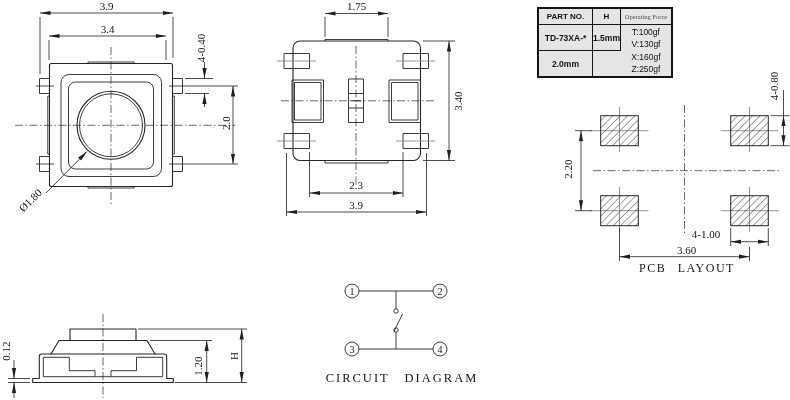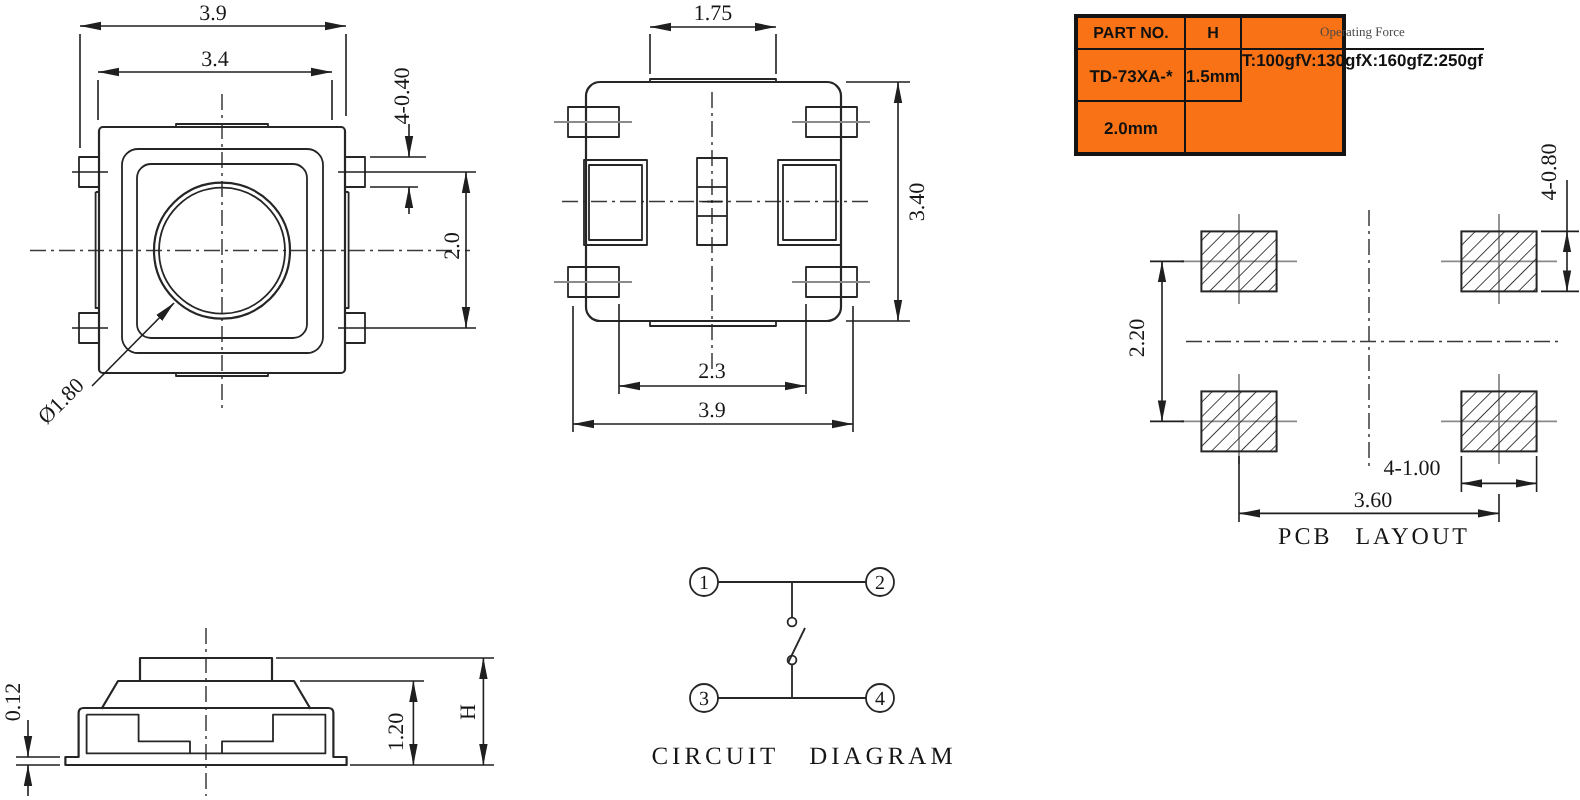--- a/index.html
+++ b/index.html
@@ -15,31 +15,31 @@
   .pad{fill:url(#hatch);stroke:#262626;stroke-width:1;}
   
   .dt{font-family:"Liberation Serif",serif;font-size:11px;fill:#161616;text-anchor:middle;}
   .cap{font-family:"Liberation Serif",serif;font-size:12px;fill:#161616;text-anchor:middle;
        letter-spacing:1.5px;word-spacing:7px;}
   .cap2{font-family:"Liberation Serif",serif;font-size:12.5px;fill:#161616;text-anchor:middle;
         letter-spacing:2px;word-spacing:10px;}
   .tnum{font-family:"Liberation Serif",serif;font-size:10px;fill:#161616;text-anchor:middle;}
   
   .spec-table{position:absolute;left:537px;top:7px;width:136px;height:71px;box-sizing:border-box;
-    border:2px solid #141414;background:#f97316;display:grid;
+    border:2px solid #141414;background:#e5e5e5;display:grid;
     grid-template-columns:54px 28px 1fr;grid-template-rows:16px 26px 1fr;
     font-family:"Liberation Sans",sans-serif;color:#111;}
   .tc{display:flex;align-items:center;justify-content:center;font-weight:bold;font-size:8.5px;
       box-sizing:border-box;white-space:nowrap;}
   .th{font-size:8px;}
   .of-head{font-family:"Liberation Serif",serif;font-weight:normal;font-size:6.5px;color:#4a4a4a;}
   .br{border-right:1.5px solid #141414;}
   .bb{border-bottom:1.5px solid #141414;}
-  .force-cell{grid-column:3;grid-row:2/4;display:flex;align-items:flex-start;
-      justify-content:space-evenly;font-weight:bold;font-size:8.5px;box-sizing:border-box;}
+  .force-cell{grid-column:3;grid-row:2/4;display:flex;flex-direction:column;align-items:center;
+      justify-content:space-evenly;font-weight:normal;font-size:8.5px;box-sizing:border-box;}
 </style>
 </head>
 <body>
 
 <div class="stage">
 
 <svg width="790" height="400" viewBox="0 0 790 400">
   <defs>
     <pattern id="hatch" width="5.2" height="5.2" patternUnits="userSpaceOnUse" patternTransform="rotate(45)">
       <line x1="0" y1="0" x2="0" y2="5.2" stroke="#2e2e2e" stroke-width="0.9"></line>

